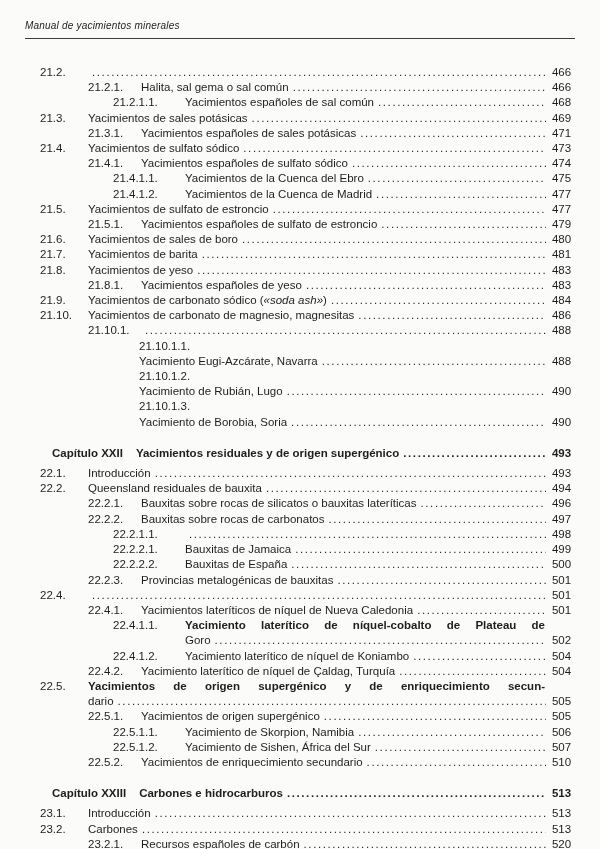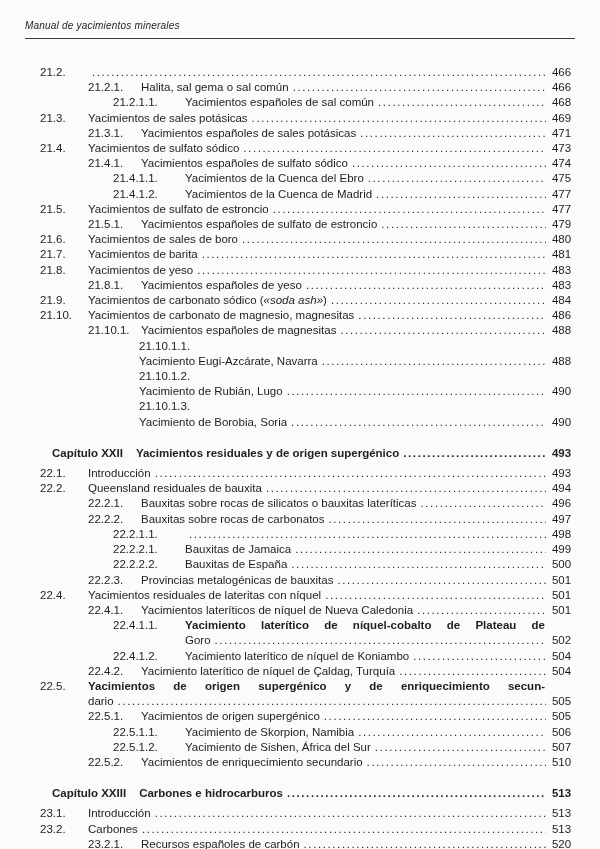--- a/index.html
+++ b/index.html
@@ -245,21 +245,20 @@
             <span class="title">Yacimientos de carbonato de magnesio, magnesitas</span>
             <span class="leader"></span>
             <span class="page-num">486</span>
           </span>
         </span>
       </div>
       <div class="row level-1">
         <span class="num">21.10.1.</span>
         <span class="content">
           <span class="main-line">
-            <span class="title">Yacimientos españoles de magnesitas</span>
             <span class="leader"></span>
             <span class="page-num">488</span>
           </span>
         </span>
       </div>
       <div class="row level-3">
         <span class="num">21.10.1.1.</span>
         <span class="content">
           <span class="main-line">
             <span class="title">Yacimiento Eugi-Azcárate, Navarra</span>
@@ -374,21 +373,20 @@
             <span class="title">Provincias metalogénicas de bauxitas</span>
             <span class="leader"></span>
             <span class="page-num">501</span>
           </span>
         </span>
       </div>
       <div class="row level-0">
         <span class="num">22.4.</span>
         <span class="content">
           <span class="main-line">
-            <span class="title">Yacimientos residuales de lateritas con níquel</span>
             <span class="leader"></span>
             <span class="page-num">501</span>
           </span>
         </span>
       </div>
       <div class="row level-1">
         <span class="num">22.4.1.</span>
         <span class="content">
           <span class="main-line">
             <span class="title">Yacimientos lateríticos de níquel de Nueva Caledonia</span>

